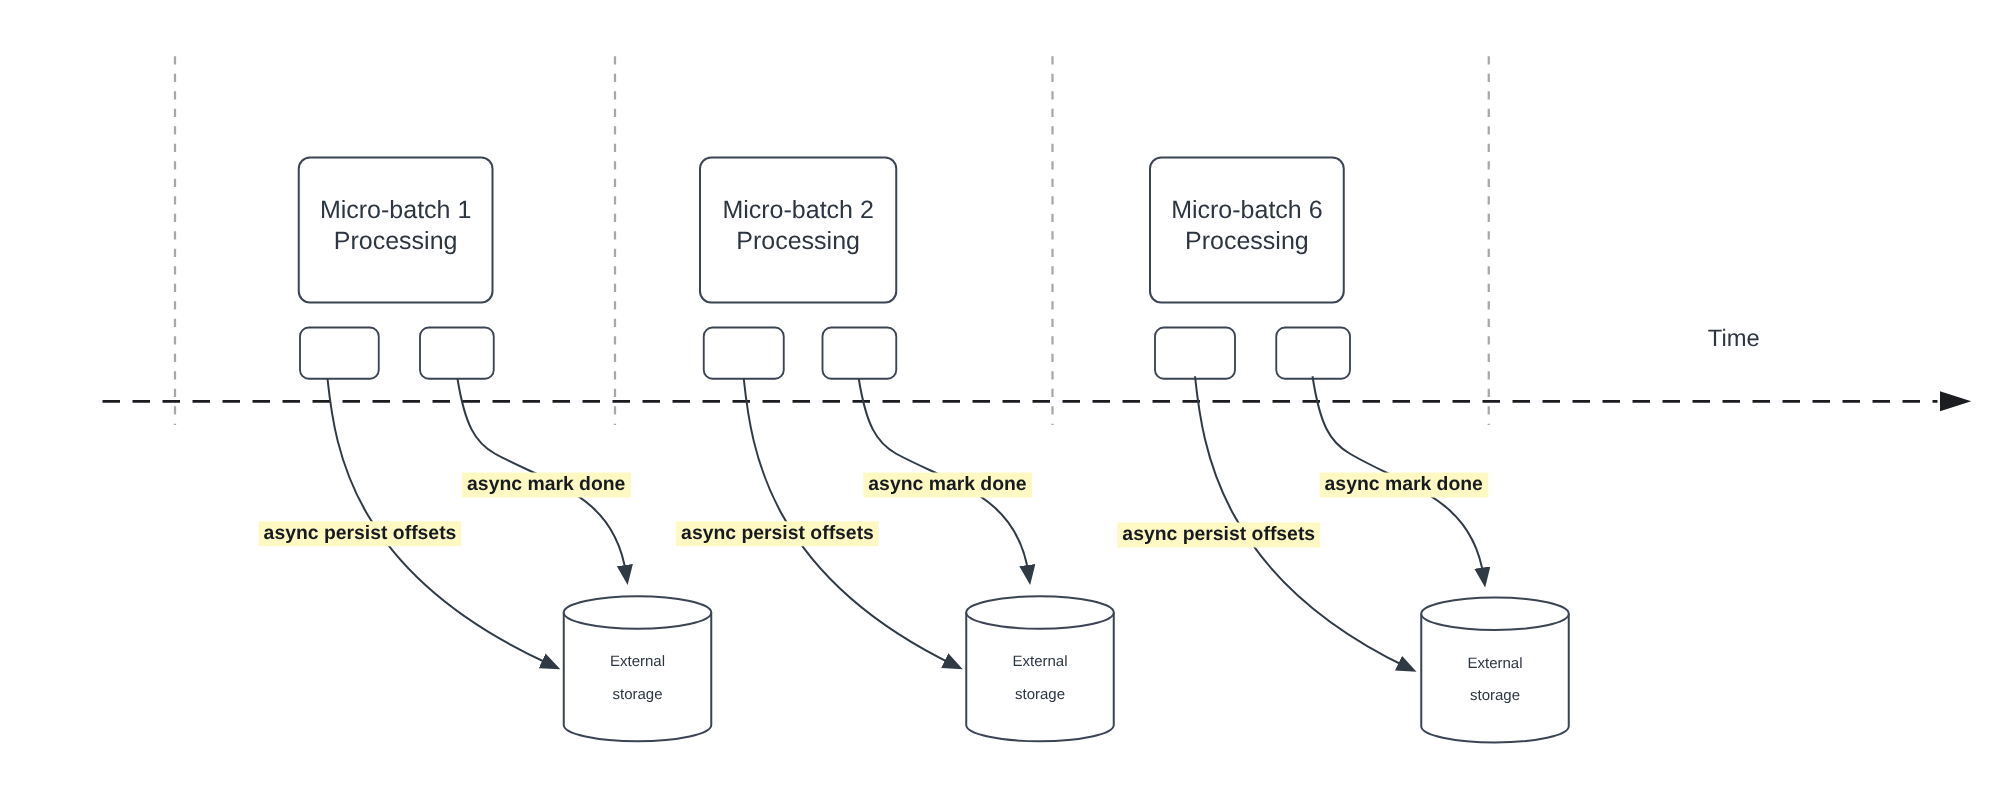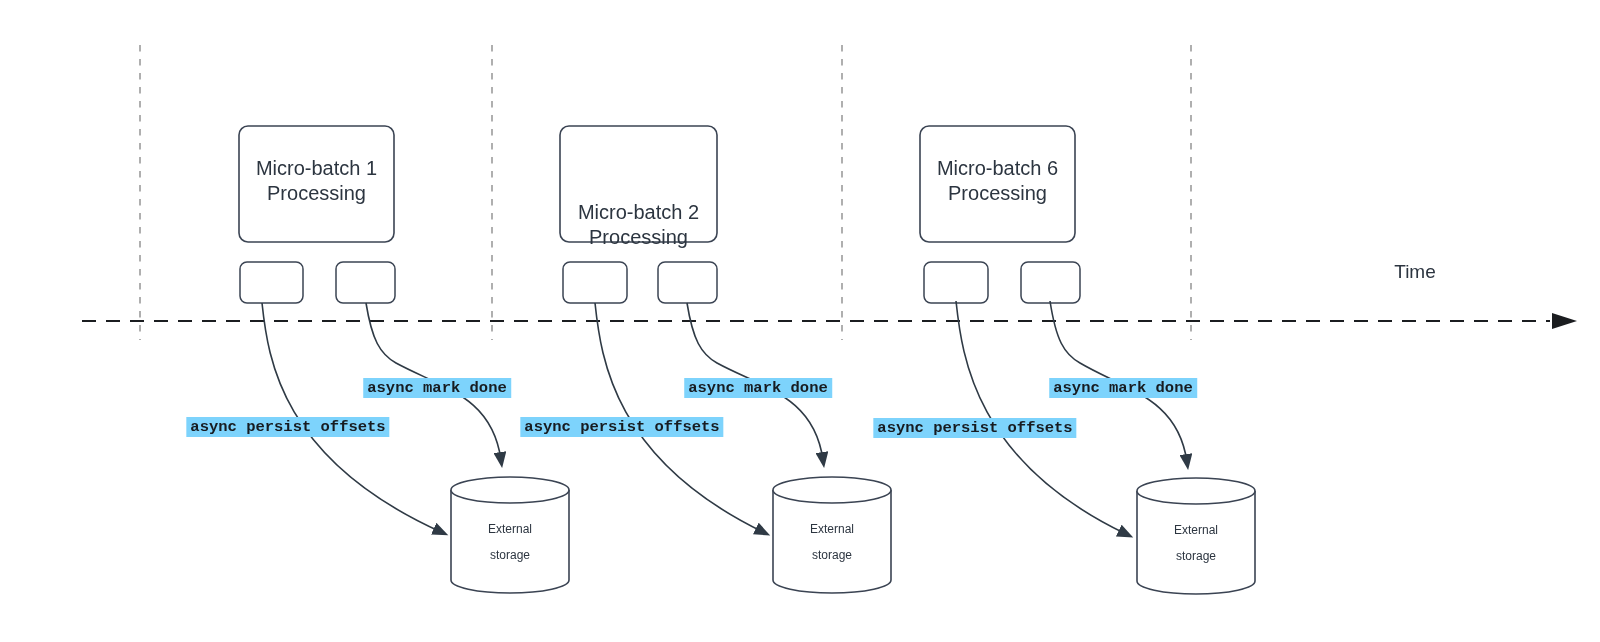--- a/index.html
+++ b/index.html
@@ -8,24 +8,24 @@
   .canvas{position:relative;width:1272px;height:642px;background:#ffffff;border-radius:30px;}
   .canvas svg{position:absolute;left:0;top:0;}
   .lbl{position:absolute;white-space:pre-line;color:#2c3540;}
   .box-lbl{display:flex;align-items:center;justify-content:center;
            text-align:center;font-size:20px;line-height:25px;
            padding-bottom:7px;box-sizing:border-box;}
   .cyl-lbl{display:flex;align-items:center;justify-content:center;
            text-align:center;font-size:12px;line-height:26px;
            padding-top:14px;box-sizing:border-box;}
   .edge-lbl{transform:translate(-50%,-50%);font-size:15.5px;font-weight:bold;
-            color:#171b20;background:#7dd3fc;padding:1px 4px;
-            white-space:nowrap;font-family:Liberation Mono, monospace;}
+            color:#171b20;background:#fef9c3;padding:1px 4px;
+            white-space:nowrap;}
   .time-lbl{transform:translate(-50%,-50%);font-size:19px;color:#2c3540;
-            white-space:nowrap;margin-left:28px;}
+            white-space:nowrap;}
 </style>
 </head>
 <body>
 
 <div class="canvas">
 
   <svg width="1600" height="642" viewBox="0 0 1600 642">
     <defs>
       <marker id="arw" markerUnits="userSpaceOnUse" markerWidth="17" markerHeight="13" refX="8" refY="6.5" orient="auto">
         <path d="M0 0 L16 6.5 L0 13 Z" fill="#2f3a45"></path>
@@ -72,21 +72,21 @@
     <path d="M1050 301 C1056 340 1064 354 1080 363 C1126 390 1178 398 1187 462" fill="none" stroke="#2f3a45" stroke-width="1.6" marker-end="url(#arw)"></path>
 
     <g>
       <path d="M1137 491 L1137 581 A59 13 0 0 0 1255 581 L1255 491" fill="#ffffff" stroke="#3b4453" stroke-width="1.6"></path>
       <ellipse cx="1196" cy="491" rx="59" ry="13" fill="#ffffff" stroke="#3b4453" stroke-width="1.6"></ellipse>
     </g>
   </svg>
 
   <div class="lbl box-lbl" style="left:239px;top:126px;width:155px;height:116px;position:absolute;">Micro-batch 1
 Processing</div>
-  <div class="lbl box-lbl" style="left:560px;top:126px;width:157px;height:116px;position:absolute;margin-top:44px;">Micro-batch 2
+  <div class="lbl box-lbl" style="left:560px;top:126px;width:157px;height:116px;position:absolute;">Micro-batch 2
 Processing</div>
   <div class="lbl box-lbl" style="left:920px;top:126px;width:155px;height:116px;position:absolute;">Micro-batch 6
 Processing</div>
 
   <div class="lbl edge-lbl" style="left:288px;top:427px;">async persist offsets</div>
   <div class="lbl edge-lbl" style="left:437px;top:388px;">async mark done</div>
 
   <div class="lbl edge-lbl" style="left:622px;top:427px;">async persist offsets</div>
   <div class="lbl edge-lbl" style="left:758px;top:388px;">async mark done</div>
 

